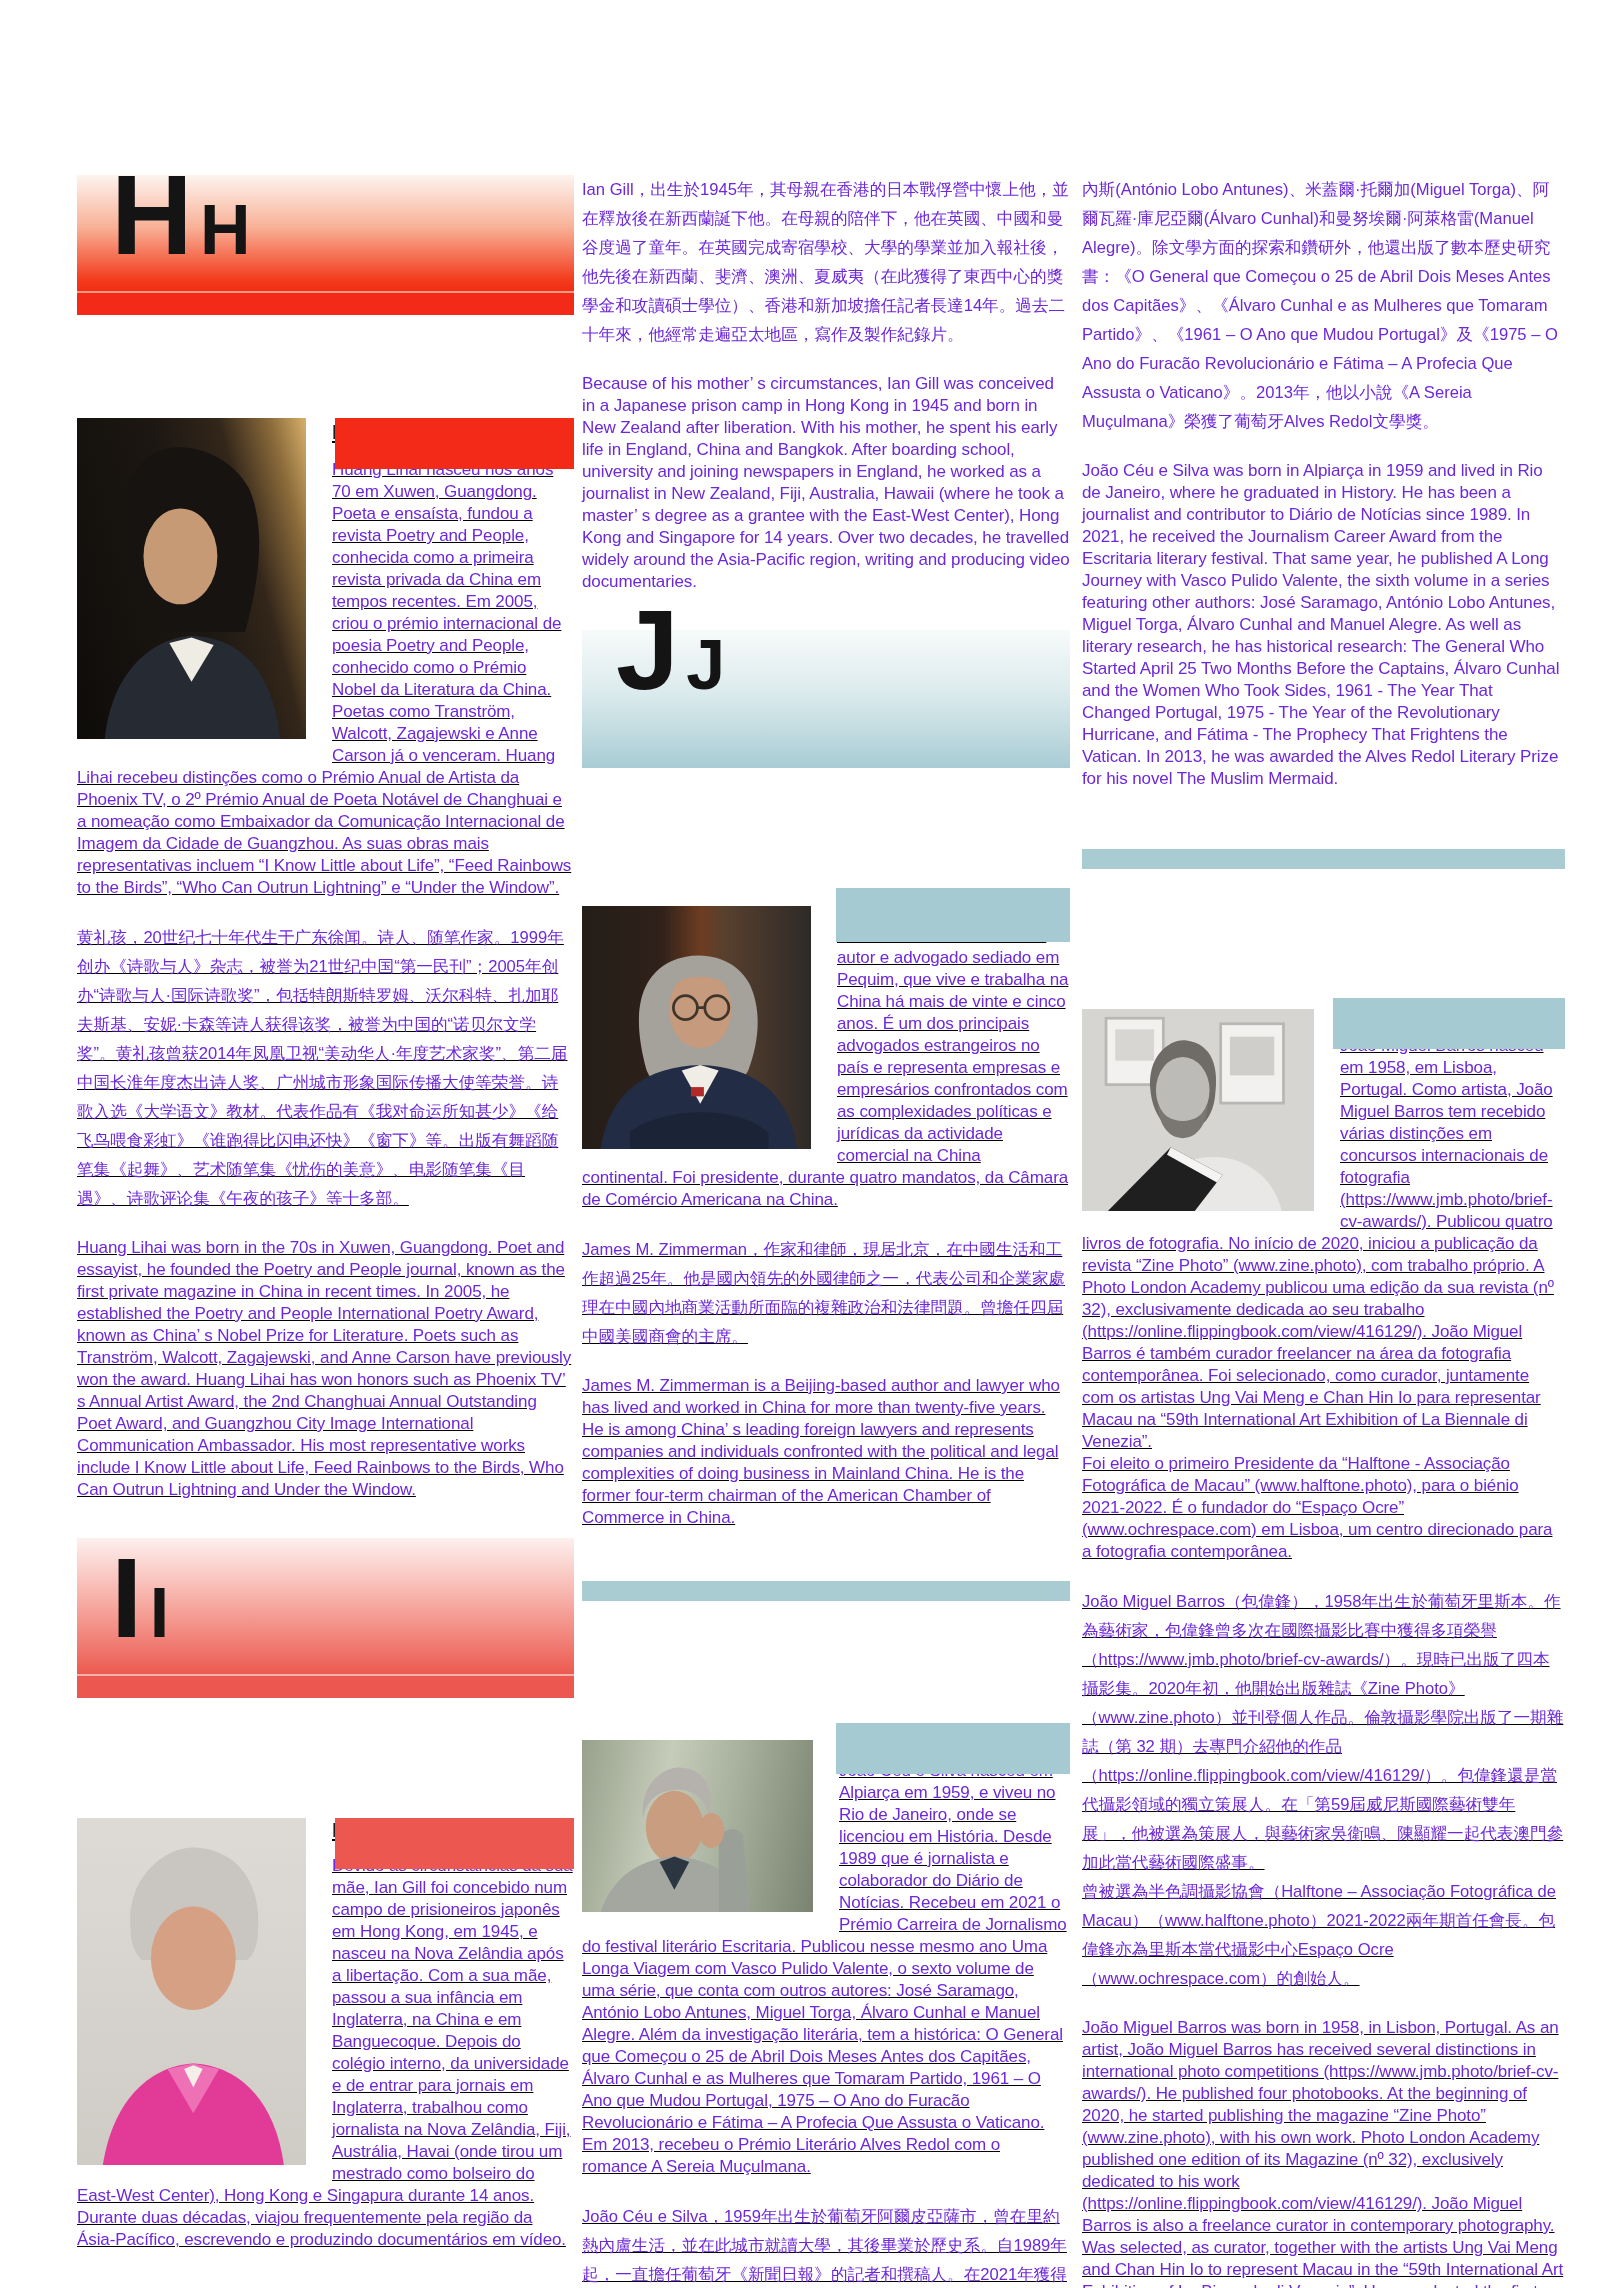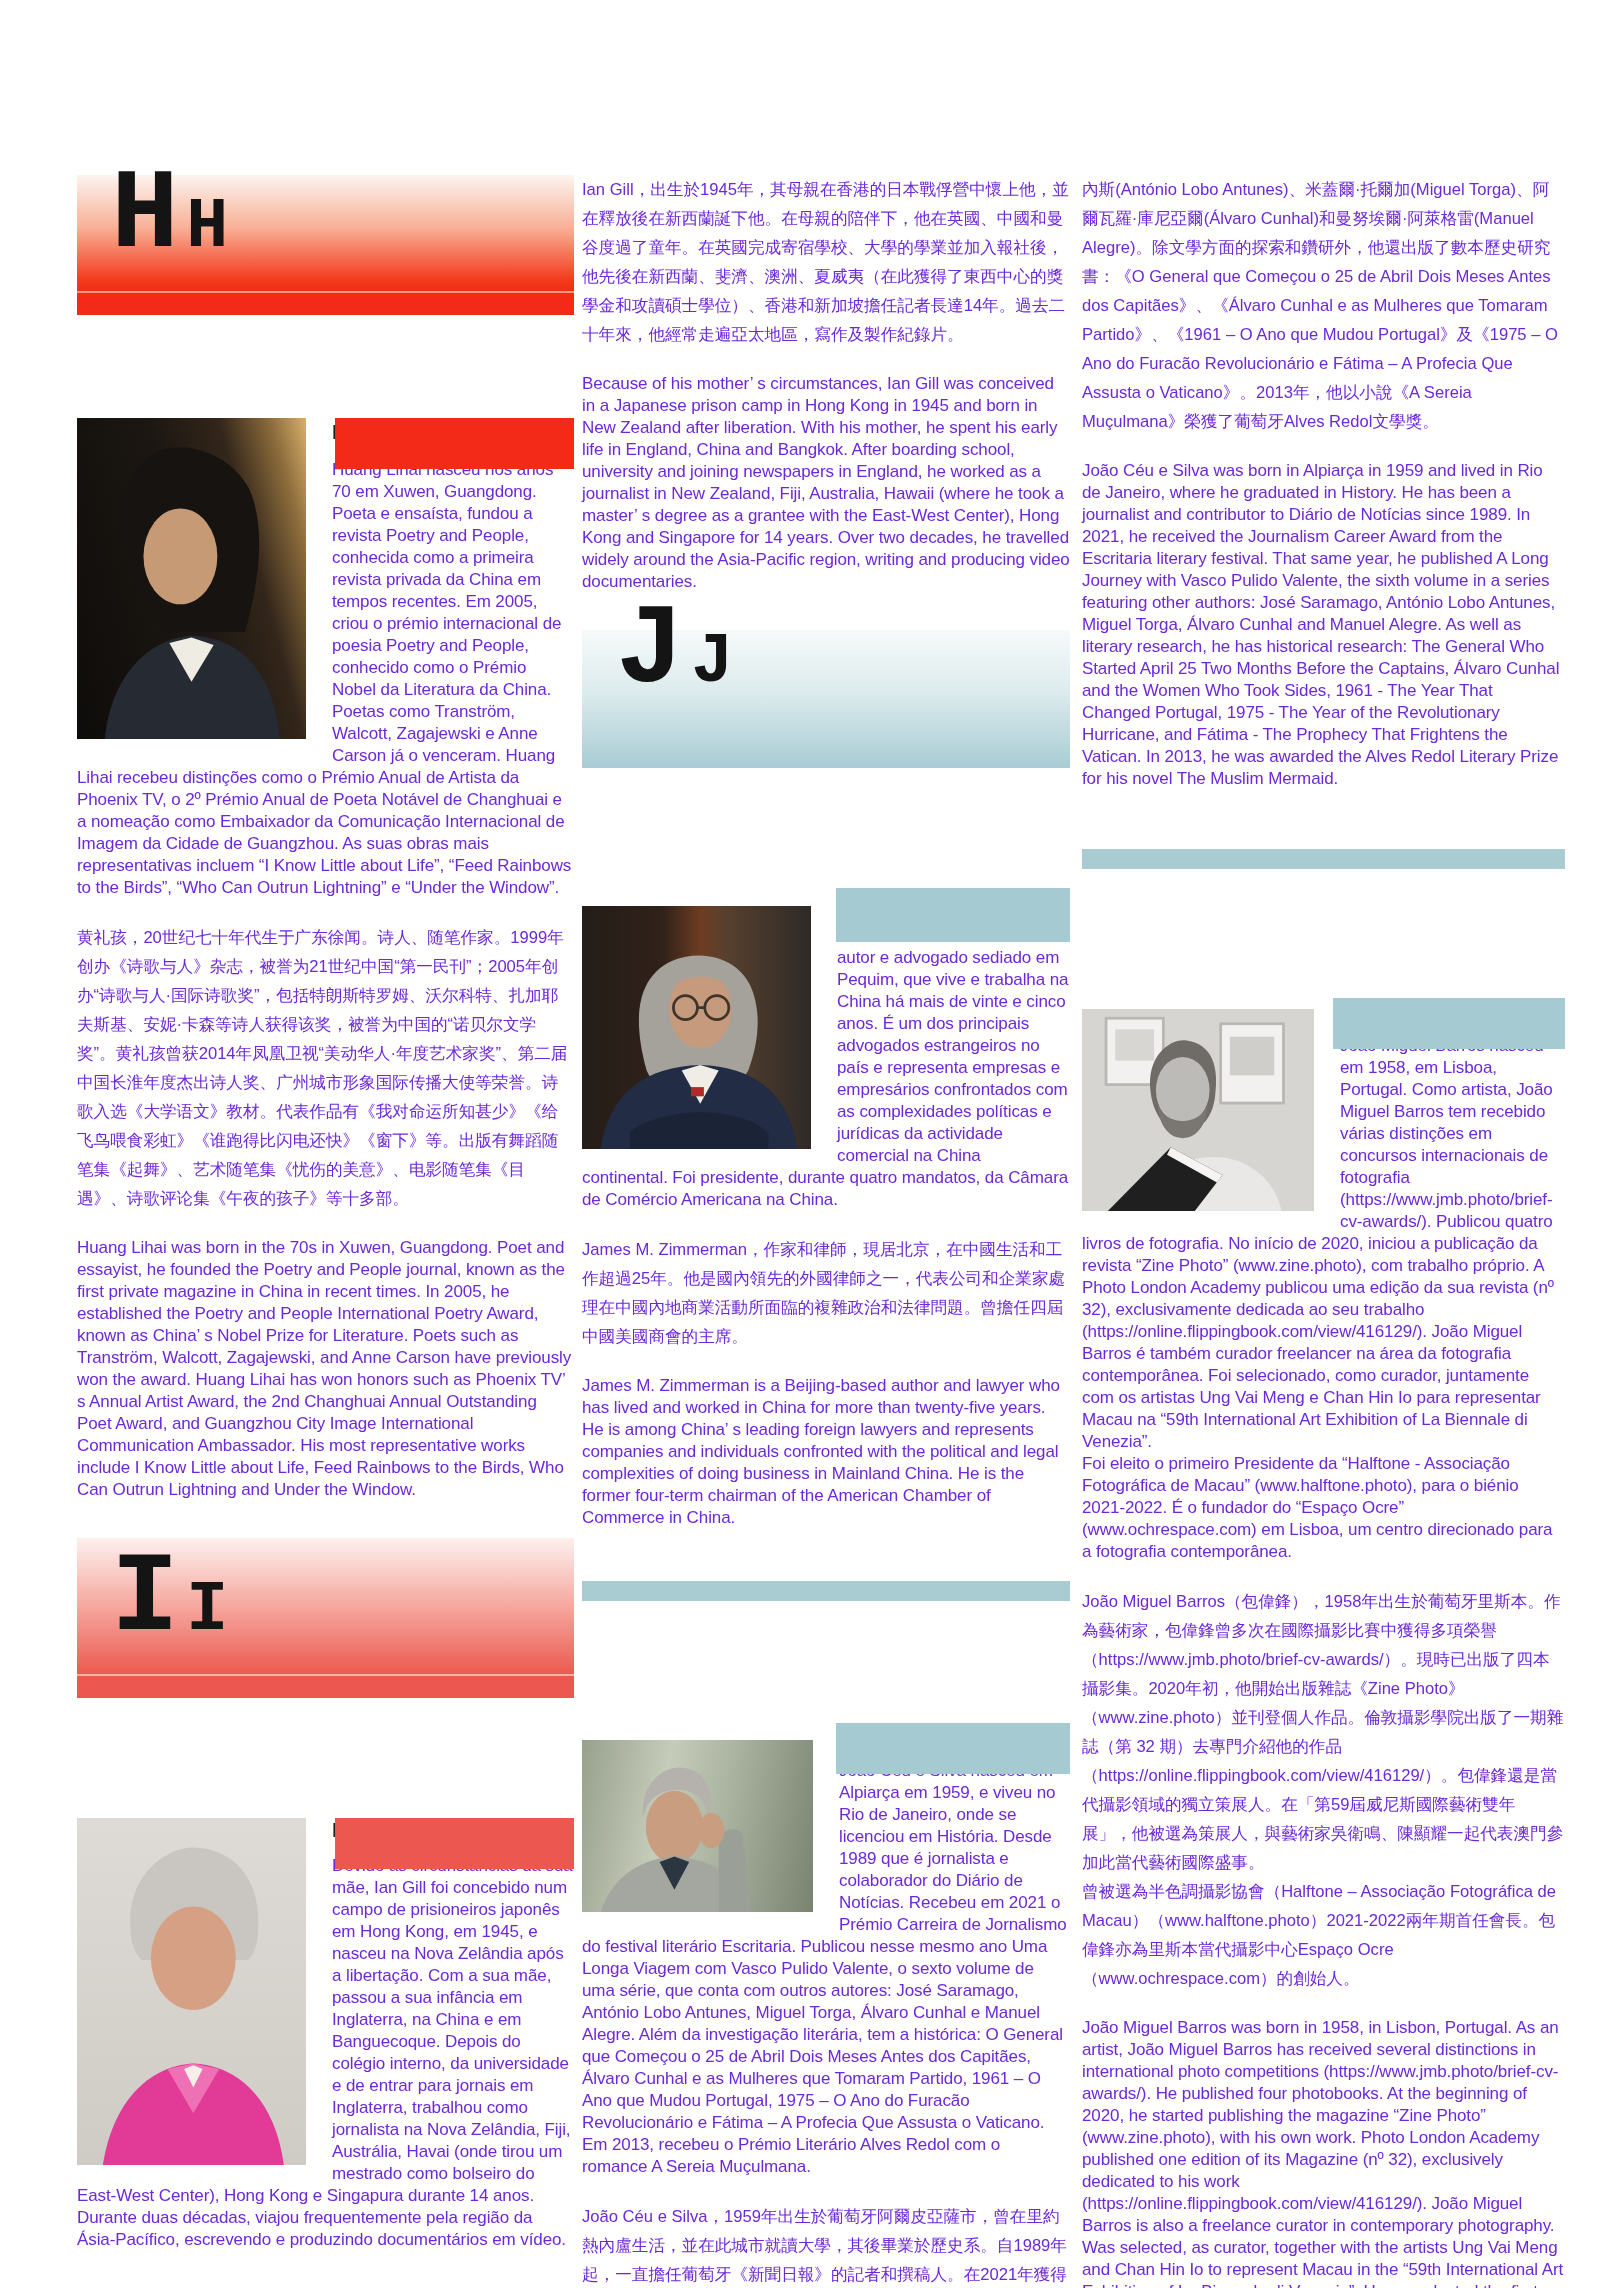--- a/index.html
+++ b/index.html
@@ -5,38 +5,38 @@
   html,body { margin:0; padding:0; background:#ffffff; }
   .page { position:relative; width:1619px; height:2289px; background:#ffffff;
           font-family:"Liberation Sans", sans-serif; overflow:hidden; }
 
   .col { position:absolute; top:175px; }
   #col-left  { left:77px;   width:497px; }
   #col-mid   { left:582px;  width:488px; }
   #col-right { left:1082px; width:483px; }
 
   
-  .band { position:relative;font-family:Liberation Mono, monospace; }
+  .band { position:relative; }
   .band-h { height:116px; background:linear-gradient(180deg,#fdf4ef 0%,#f8b197 45%,#f33c1e 90%,#f12d12 100%); }
   .band-i { height:136px; margin-top:37px; background:linear-gradient(180deg,#fdf0ee 0%,#f6a89f 50%,#ec5a50 100%); }
   .band-j { height:138px; margin-top:37px; background:linear-gradient(180deg,#f7fafa 0%,#dcebed 45%,#a8ccd4 100%); }
   .letters { position:absolute; left:34px; bottom:11px; white-space:nowrap; }
   .band-j .letters { bottom:53px; }
   .Lb { font-size:113px; font-weight:bold; color:#141414; letter-spacing:-1.8px; }
   .Ls { font-size:70px;  font-weight:bold; color:#141414; margin-left:9.2px; }
 
   .strip { height:22px; }
   .strip-h { background:#f42a18; border-top:2.8px solid #fa9a82; }
   .strip-i { background:#ec5750; border-top:2.8px solid #f9b2aa; }
   .strip-j { height:20px; background:#a9ccd3; }
   .sub-silva { margin-top:52px; }
   .sub-barros { margin-top:59px; }
 
   
-  .author { position:relative; margin-top:12px; }
+  .author { position:relative; margin-top:12px;text-decoration:underline; }
   .author.flush { margin-top:0; }
   .rect { position:absolute; top:0; left:52%; right:0; height:51px; }
   .rect-h { background:#f42a18; }
   .rect-i { background:#ec5750; }
   .rect-j { background:#a5cad2; }
   .rect-hang { height:54px; }
 
   .photo { float:left; width:229px; margin:0 26px 16.6px 0; overflow:hidden; }
   .photo svg { display:block; width:100%; height:100%; }
   .photo-huang     { height:321px; background:linear-gradient(75deg,#0e0c0a 0%,#1c1712 50%,#33261a 72%,#8a6a3a 88%,#d8b06a 100%); }

